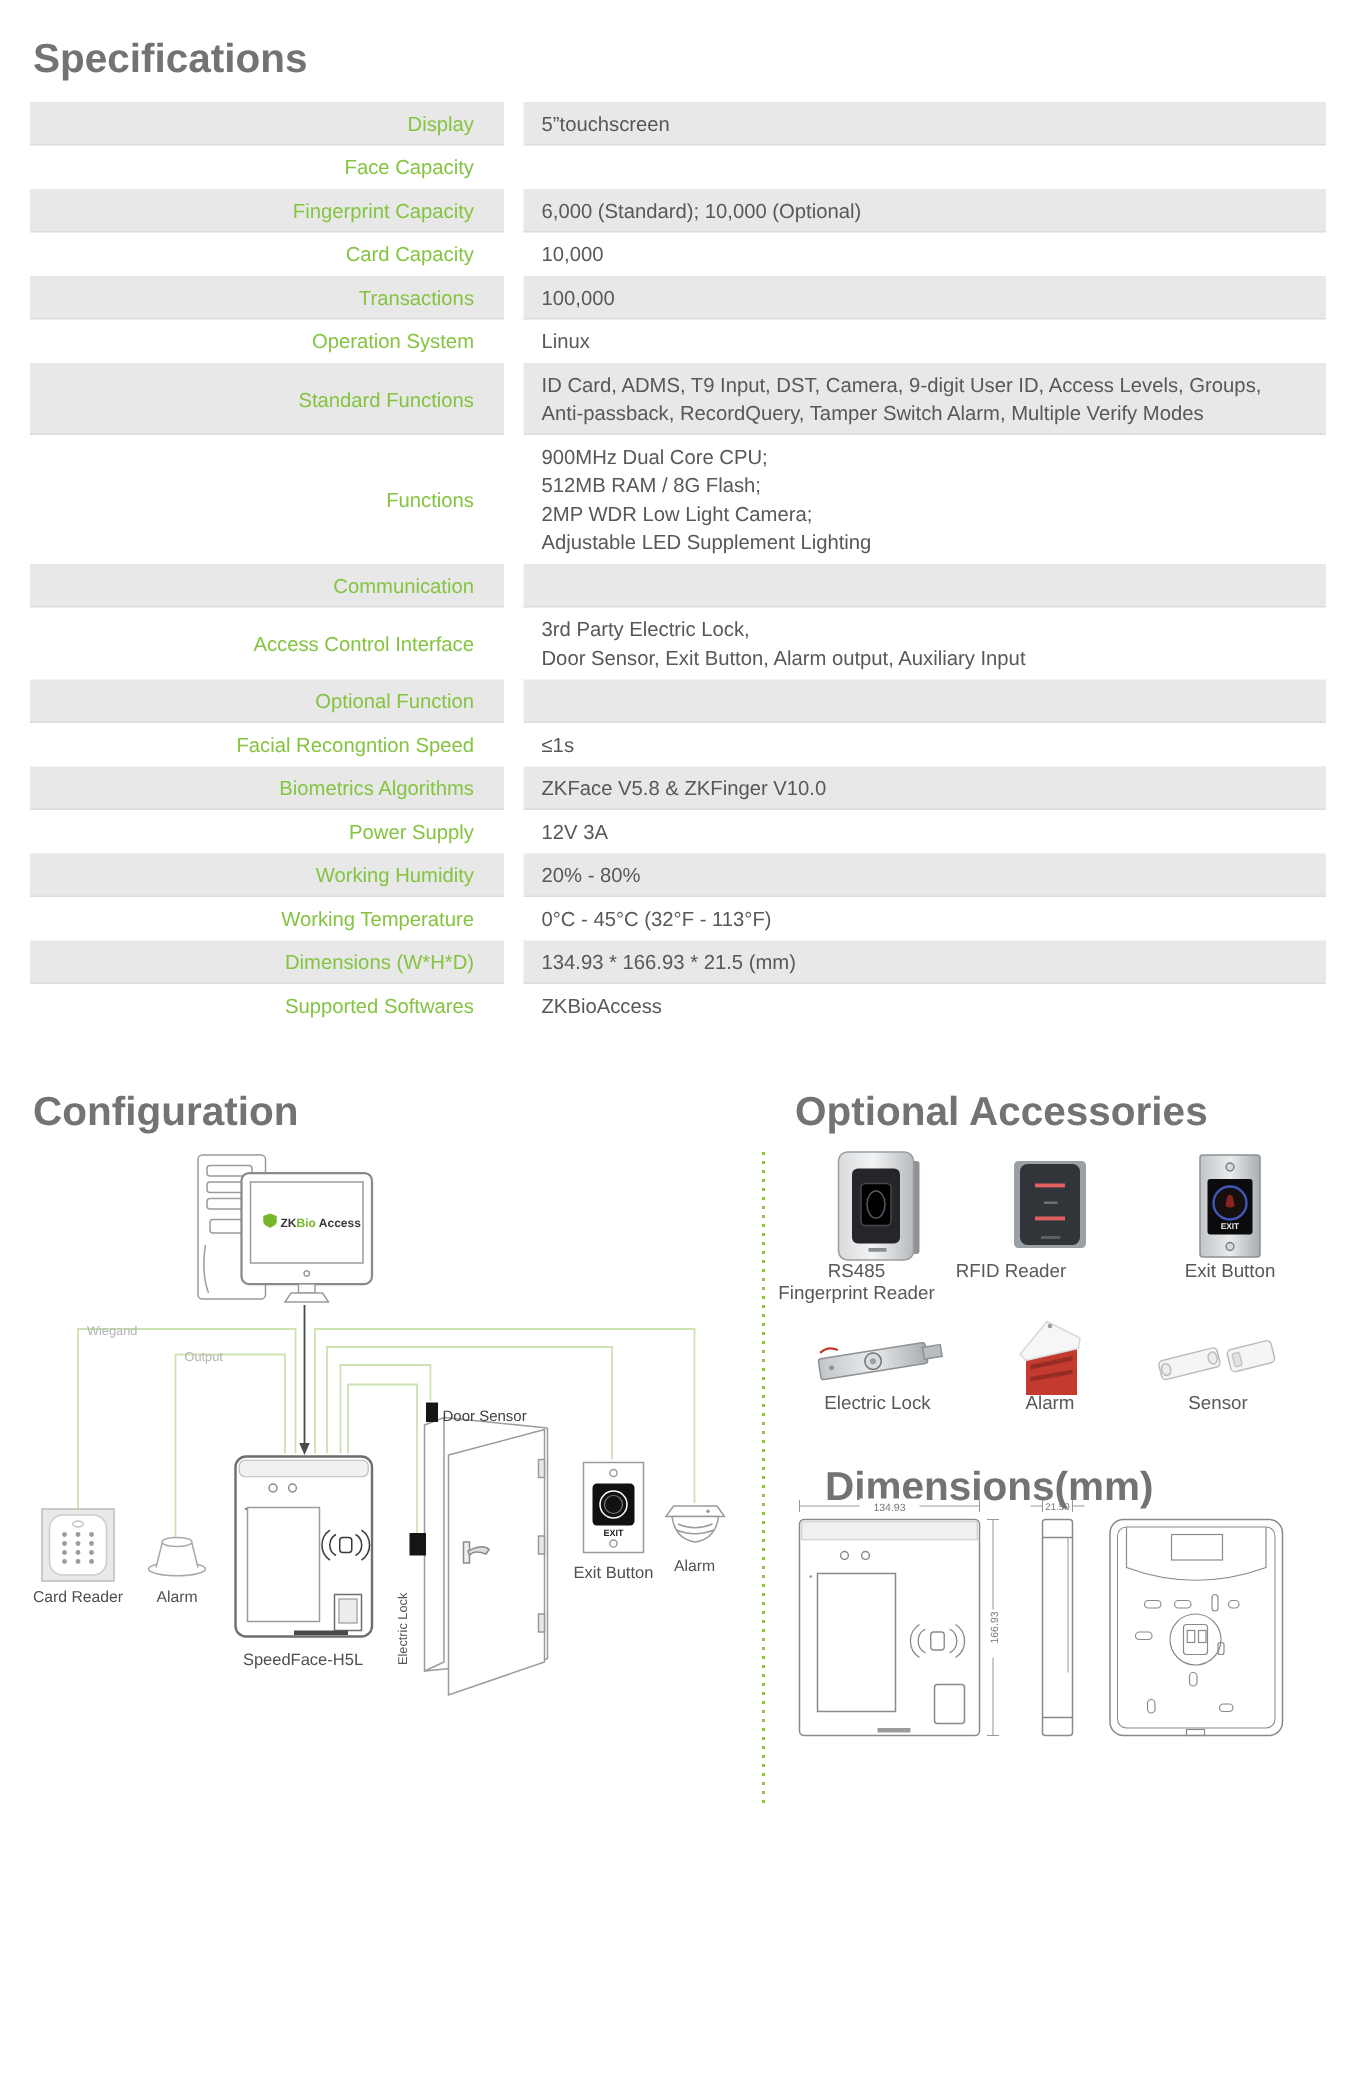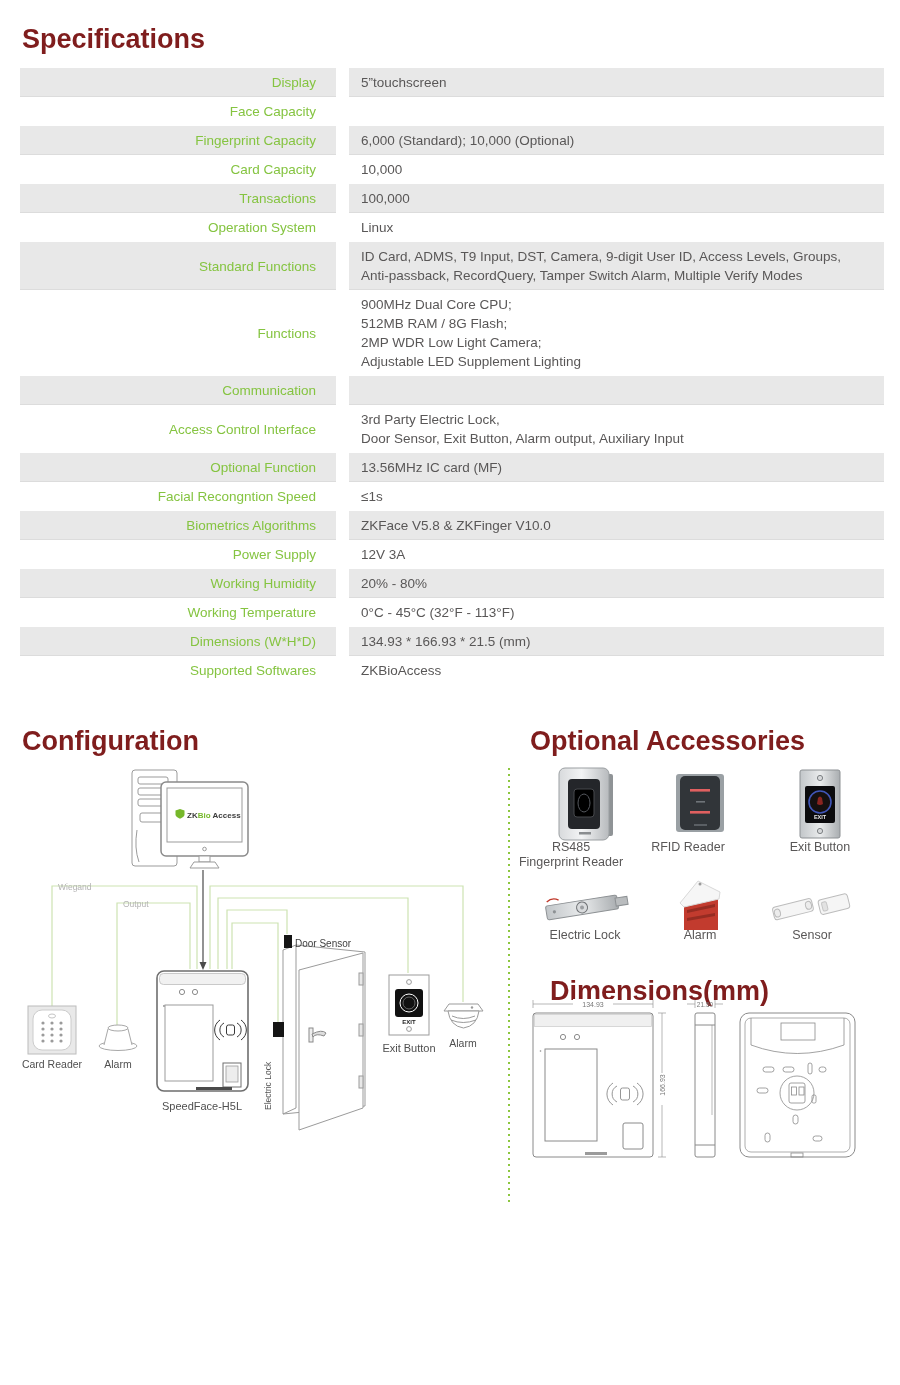--- a/index.html
+++ b/index.html
@@ -1,18 +1,18 @@
 <!DOCTYPE html>
 <html><head>
 <meta charset="utf-8">
 <style>
   html,body{margin:0;padding:0;background:#fff;}
   #page{position:relative;width:900px;height:1385px;background:#ffffff;overflow:hidden;
         font-family:"Liberation Sans",sans-serif;-webkit-font-smoothing:antialiased;}
-  .section-heading{position:absolute;margin:0;font-size:27px;font-weight:bold;color:#7f1d1d;}
+  .section-heading{position:absolute;margin:0;font-size:27px;font-weight:bold;color:#737373;}
   
   #spec-table{position:absolute;left:20px;top:68px;width:864px;}
   .srow{display:flex;align-items:center;}
   .srow:nth-child(odd){background:#e8e8e8;box-shadow:inset 0 -1px 0 rgba(0,0,0,0.05);}
   .slabel{width:276px;flex-shrink:0;text-align:right;padding:5px 20px 5px 0;
           color:#85c441;font-size:13.5px;line-height:19px;margin-left:20px;}
   .sgap{width:13px;flex-shrink:0;align-self:stretch;background:#ffffff;}
   .svalue{flex:1;padding:5px 10px 5px 12px;color:#595757;font-size:13.5px;line-height:19px;
           white-space:pre-line;}
   
@@ -82,21 +82,20 @@
       </div>
     <div class="srow">
         <div class="slabel">Access Control Interface</div>
         <div class="sgap"></div>
         <div class="svalue">3rd Party Electric Lock,
 Door Sensor, Exit Button, Alarm output, Auxiliary Input</div>
       </div>
     <div class="srow">
         <div class="slabel">Optional Function</div>
         <div class="sgap"></div>
-        <div class="svalue">13.56MHz IC card (MF)</div>
       </div>
     <div class="srow">
         <div class="slabel">Facial Recongntion Speed</div>
         <div class="sgap"></div>
         <div class="svalue">≤1s</div>
       </div>
     <div class="srow">
         <div class="slabel">Biometrics Algorithms</div>
         <div class="sgap"></div>
         <div class="svalue">ZKFace V5.8 &amp; ZKFinger V10.0</div>
@@ -325,21 +324,21 @@
       <rect x="4" y="14" width="40" height="13" rx="3" fill="#f5f5f5" stroke="#bcbcbc"></rect>
       <ellipse cx="8" cy="20.5" rx="3" ry="4" fill="#ececec" stroke="#bcbcbc"></ellipse>
       <ellipse cx="40" cy="20.5" rx="3" ry="4" fill="#ececec" stroke="#bcbcbc"></ellipse>
       <rect x="50" y="18" width="30" height="15" rx="3" fill="#f5f5f5" stroke="#bcbcbc"></rect>
       <rect x="53" y="21" width="5" height="9" rx="1.5" fill="#e2e2e2" stroke="#c6c6c6"></rect>
     </g>
   </svg>
 
   <div class="acc-label" style="left:571px;top:840px;">RS485
 Fingerprint Reader</div>
-  <div class="acc-label" style="left:688px;top:840px;">RFID Reader</div>
+  <div class="acc-label" style="left:674px;top:840px;">RFID Reader</div>
   <div class="acc-label" style="left:820px;top:840px;">Exit Button</div>
   <div class="acc-label" style="left:585px;top:928px;">Electric Lock</div>
   <div class="acc-label" style="left:700px;top:928px;">Alarm</div>
   <div class="acc-label" style="left:812px;top:928px;">Sensor</div>
 
   <h1 class="section-heading" style="left:530px;top:976px;margin-left:20px;">Dimensions(mm)</h1>
 
   <svg id="dims-svg" width="340" height="170" viewBox="0 0 340 170">
 
     <g fill="none" stroke="#8a8a8a">

